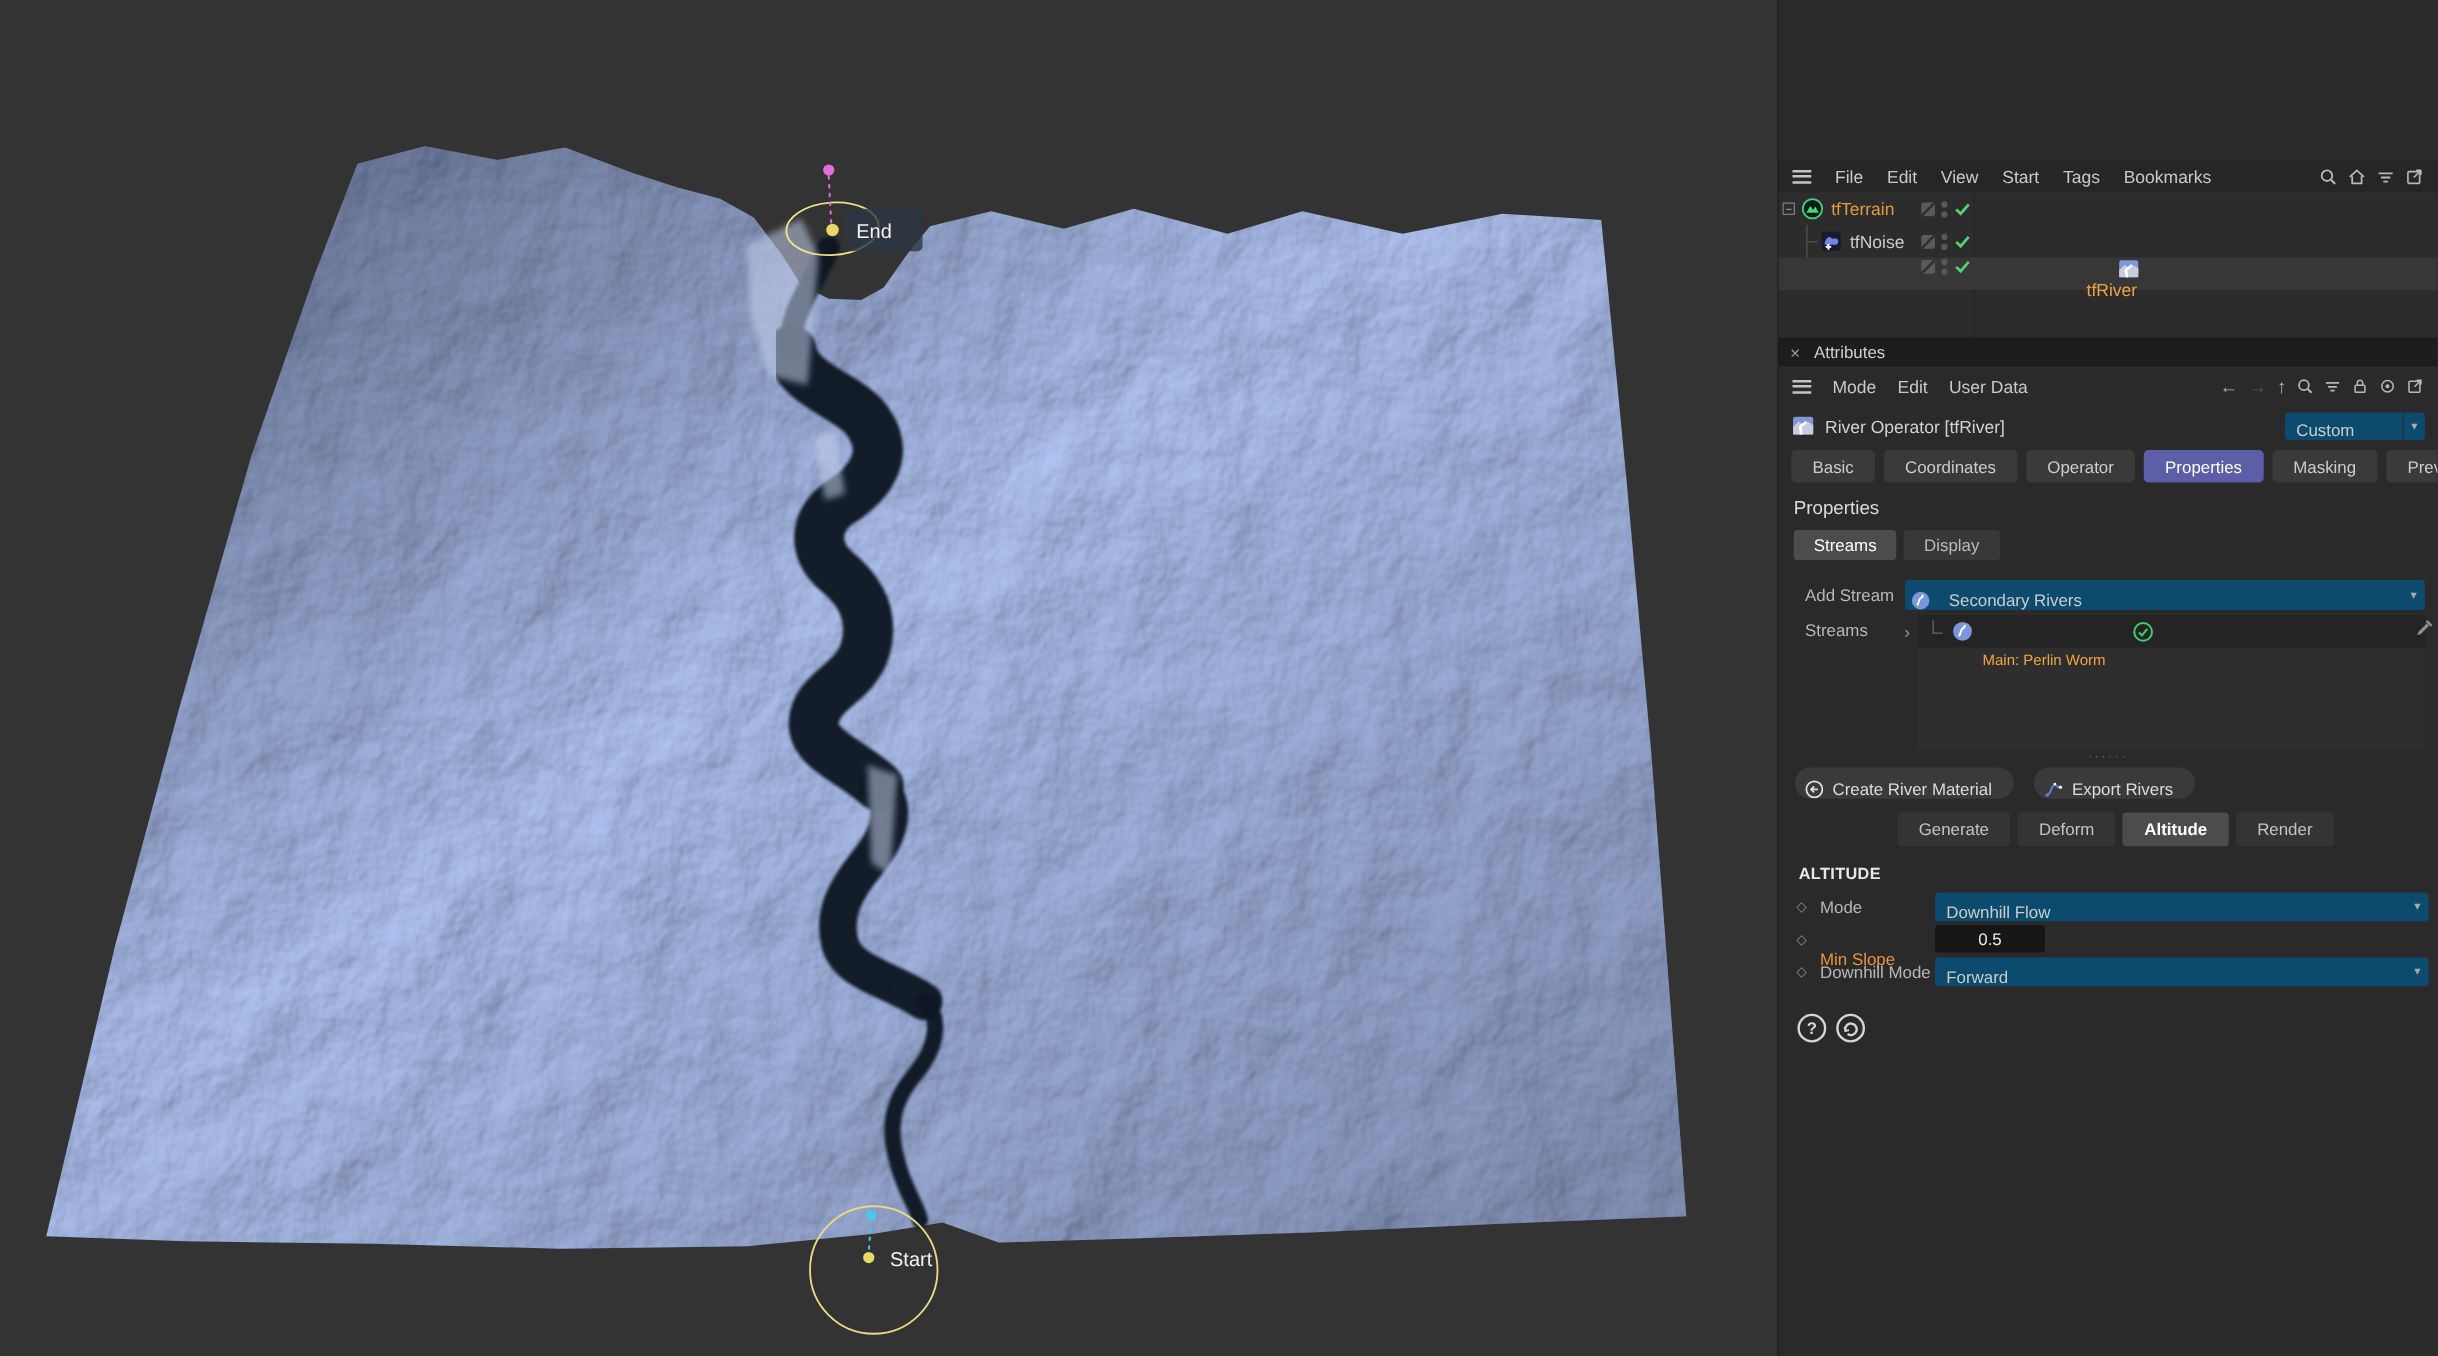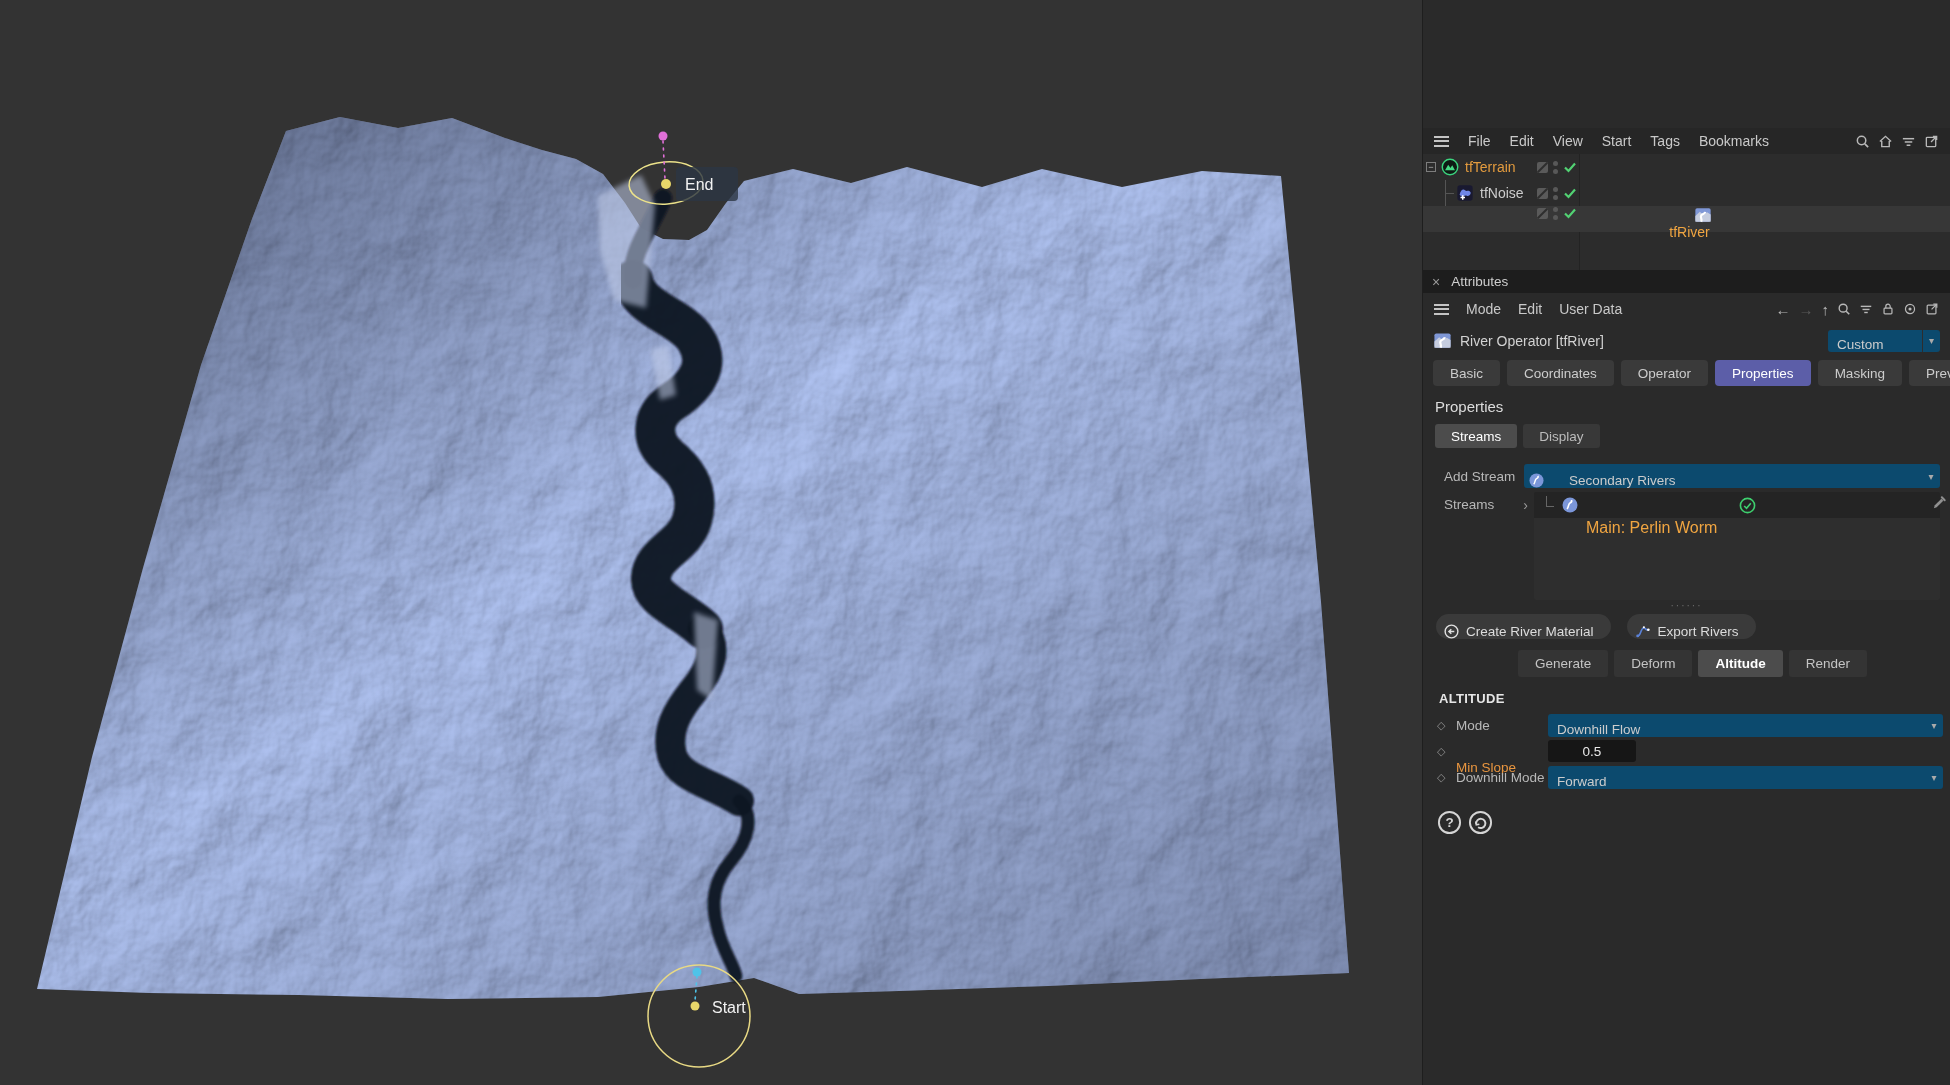--- a/index.html
+++ b/index.html
@@ -72,31 +72,31 @@
   .section-heading { margin:7px 0 3px 12px; font-size:15px; color:#dcdcdc; }
 
   .subtabs { display:flex; gap:6px; padding:6px 12px 4px 12px; }
   .subtab { height:24px; padding:0 16px; border-radius:3px; background:#383838; color:#bbbbbb;
             font-size:13.5px; display:flex; align-items:center; }
   .subtab.active { background:#4c4c4c; color:#ffffff; }
 
   .param-row { display:flex; align-items:center; padding-right:10px; }
   .add-stream-row { margin-top:12px; }
   .param-label { width:80px; margin-left:21px; font-size:13.5px; color:#b8b8b8; flex:0 0 auto; }
-  .wide-dd { flex:1; height:24px; gap:16px; }
+  .wide-dd { flex:1; height:24px; gap:6px; }
   .dd-lead-icon { margin-left:5px; display:flex; }
 
   .streams-row { margin-top:4px; display:flex; align-items:flex-start; padding-right:10px; position:relative; }
   .streams-label-col { width:90px; margin-left:21px; display:flex; justify-content:space-between;
                        padding-top:5px; font-size:13.5px; color:#b8b8b8; flex:0 0 auto; }
   .streams-chevron { color:#9a9a9a; font-size:14px; margin-right:6px; }
   .streams-box { flex:1; height:108px; background:#2e2e2e; border-radius:2px; overflow:hidden; position:relative; }
   .stream-item { height:26px; background:#242424; display:flex; align-items:center; gap:8px; padding-left:12px; }
   .branch { width:8px; height:11px; border-left:1px solid #666; border-bottom:1px solid #666; margin-bottom:8px; }
-  .stream-item .label { font-size:16px;margin-top:46px; }
+  .stream-item .label { font-size:12px;margin-top:46px; }
   .stream-check { margin-left:14px; display:flex; }
   .eyedropper { position:absolute; right:3px; top:3px; }
 
   .drag-dots { text-align:center; color:#6e6e6e; font-size:10px; letter-spacing:2px; line-height:9px; margin-top:1px; }
 
   .action-row { margin-top:4px; display:flex; gap:16px; padding-left:13px; }
   .pill { height:25px; border-radius:13px; background:#3a3a3a; display:flex; align-items:flex-end; gap:7px;
           padding:0 17px 0 8px; color:#dcdcdc; font-size:13.5px; }
 
   .mode-row { margin-top:11px; display:flex; gap:6px; justify-content:flex-end; padding-right:83px; }

